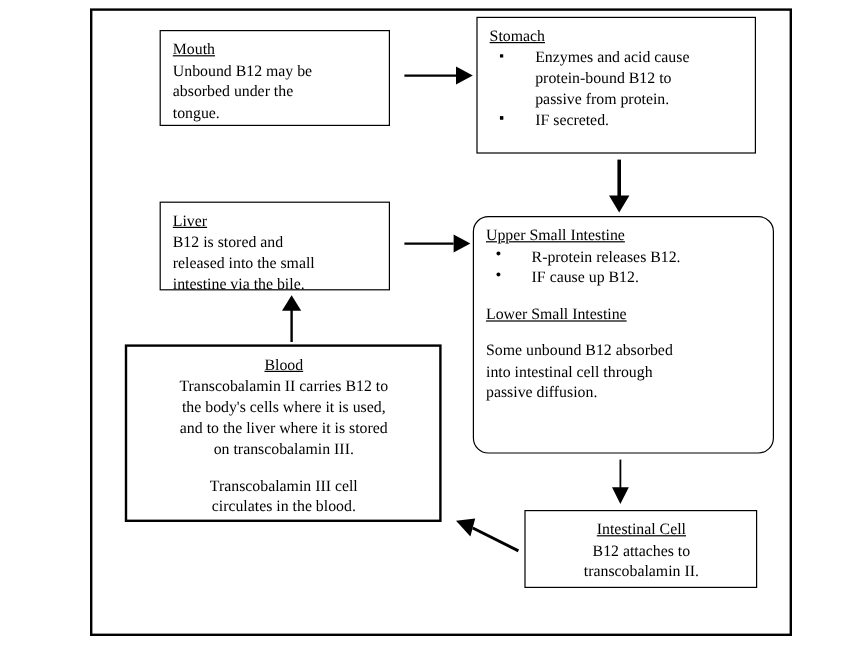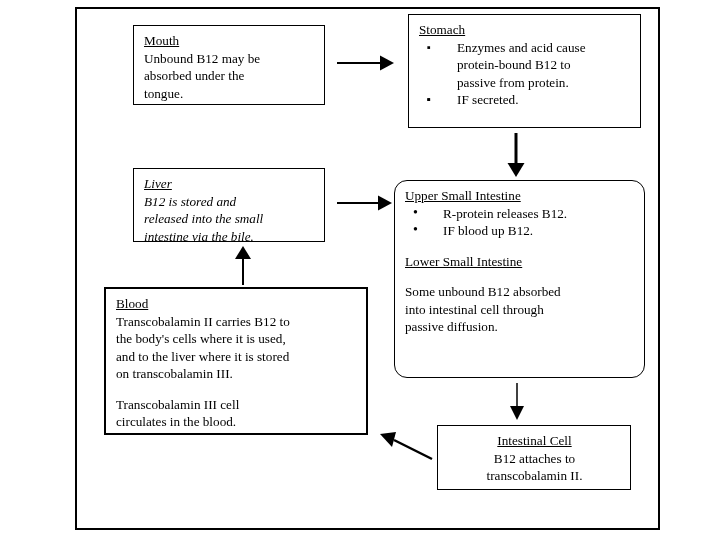--- a/index.html
+++ b/index.html
@@ -86,24 +86,24 @@
     font-size: 11px;
     line-height: 1.5;
   }
   ul.bullets.round > li .bullet-glyph {
     font-size: 14px;
     line-height: 1.15;
   }
 
   
   #box-mouth       { left: 133px; top: 25px;  width: 192px; height: 80px; }
-  #box-stomach     { left: 408px; top: 14px;  width: 233px; height: 114px; }
-  #box-liver       { left: 133px; top: 168px; width: 192px; height: 74px; font-style: italic; }
+  #box-stomach     { left: 397px; top: 14px;  width: 233px; height: 114px; }
+  #box-liver       { left: 133px; top: 168px; width: 192px; height: 74px; }
   #box-intestine   { left: 394px; top: 180px; width: 251px; height: 198px; border-radius: 13px; }
-  #box-blood       { left: 104px; top: 287px; width: 264px; height: 148px; }
+  #box-blood       { left: 104px; top: 287px; width: 264px; height: 148px; text-align: center; }
   #box-intcell     { left: 437px; top: 425px; width: 194px; height: 65px; text-align: center; }
 
   
   #arrows {
     position: absolute;
     left: 0; top: 0;
     width: 720px; height: 540px;
     pointer-events: none;
   }
 </style>
@@ -149,21 +149,21 @@
 
   <div class="node-box" id="box-intestine">
     <span class="node-title">Upper Small Intestine</span>
     <ul class="bullets round">
       <li>
         <span class="bullet-glyph">•</span>
         <span class="cont">R-protein releases B12.</span>
       </li>
       <li>
         <span class="bullet-glyph">•</span>
-        <span class="cont">IF blood up B12.</span>
+        <span class="cont">IF cause up B12.</span>
       </li>
     </ul>
 
     <span class="spacer-line"></span>
 
     <span class="node-title">Lower Small Intestine</span>
 
     <span class="spacer-line"></span>
 
     <span class="node-line">Some unbound B12 absorbed</span>

